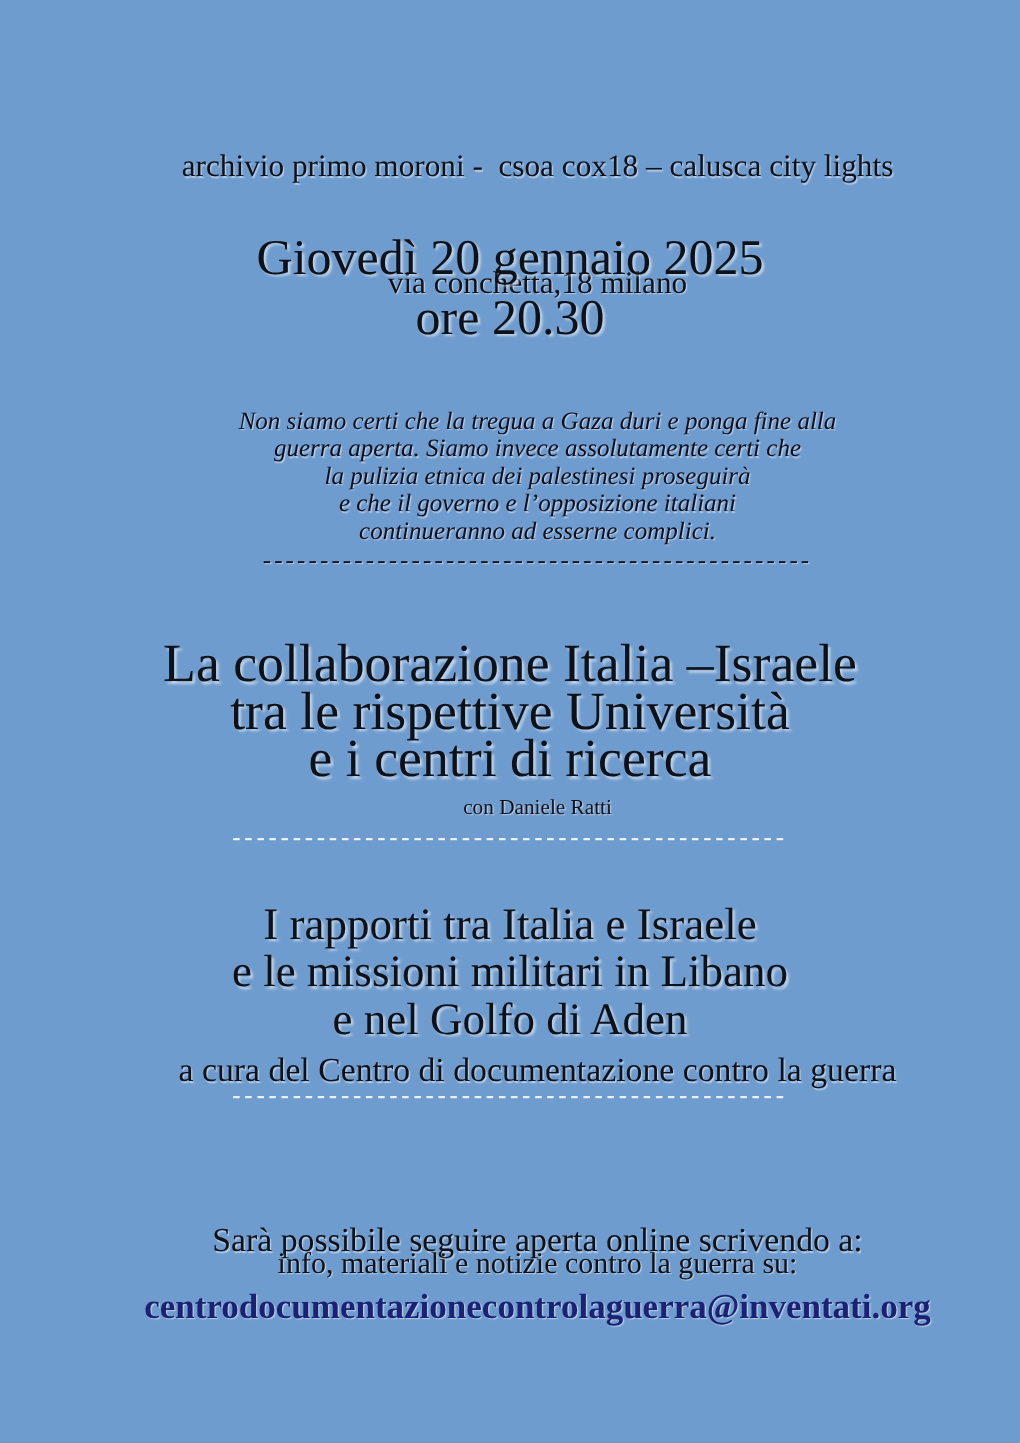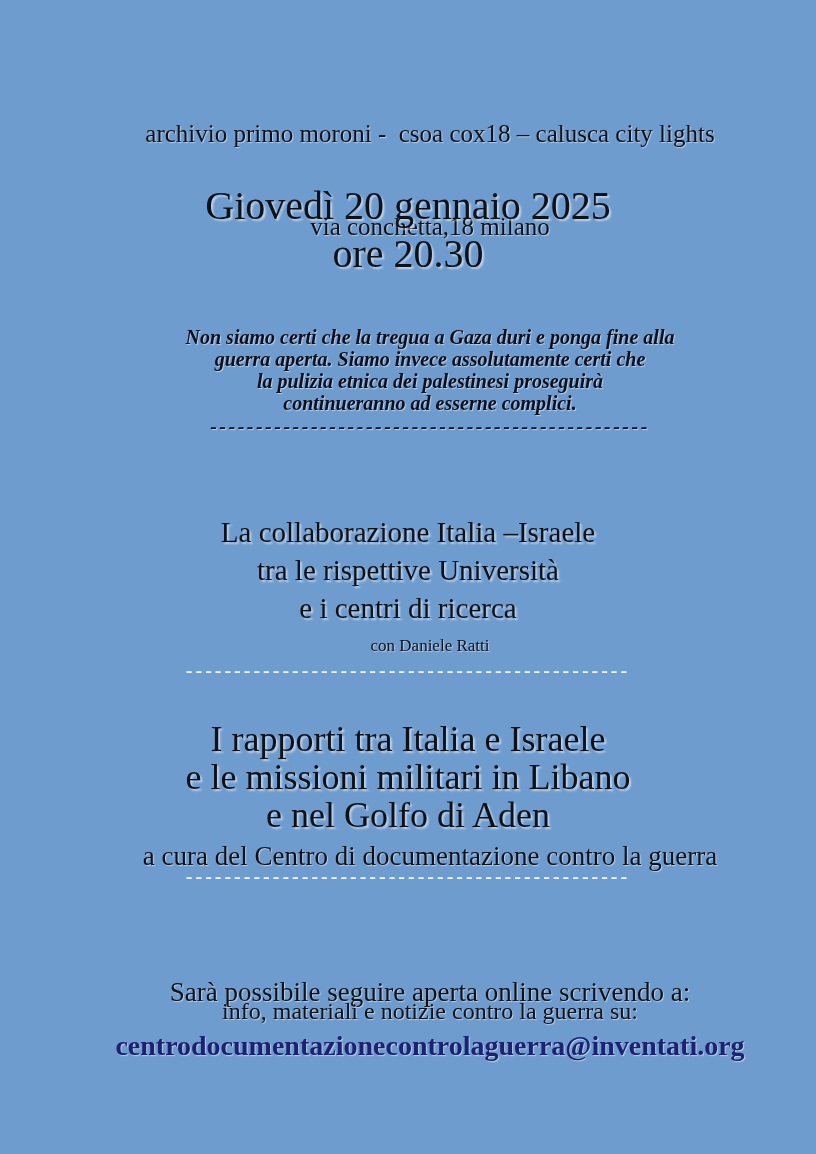--- a/index.html
+++ b/index.html
@@ -29,35 +29,35 @@
   .header { top: 56px; font-size: 25px; line-height: 31px; white-space: pre-wrap; }
 
   
   .datetime { top: 182px; font-size: 40px; line-height: 48px; }
 
   
   .statement {
     top: 326px;
     font-size: 20px;
     line-height: 22px;
-    font-weight: bold;
+    font-weight: normal;
     font-style: italic;
     color: #0b0e1c;
   }
   .statement-divider {
     letter-spacing: 2.5px;
     font-size: 20px;
     line-height: 24px;
   }
 
   
   .talk1 { top: 513px; }
   .talk2 { top: 720px; }
   .talk-title { font-size: 36px; line-height: 38px; }
-  .talk1 .talk-title { font-size: 29px; line-height: 38px; }
+  .talk1 .talk-title { font-size: 43px; line-height: 38px; }
   .speaker { font-size: 17px; line-height: 28px; margin-top: 5px; }
   .byline  { font-size: 27px; line-height: 32px; margin-top: 6px; }
 
   
   .divider-light {
     color: #eef3fa;
     font-weight: bold;
     font-size: 20px;
     letter-spacing: 3px;
     line-height: 20px;
@@ -91,20 +91,21 @@
 
   <div class="block datetime shadowed">
     <div>Giovedì 20 gennaio 2025</div>
     <div>ore 20.30</div>
   </div>
 
   <div class="block statement shadowed-sm">
     <div>Non siamo certi che la tregua a Gaza duri e ponga fine alla</div>
     <div>guerra aperta. Siamo invece assolutamente certi che</div>
     <div>la pulizia etnica dei palestinesi proseguirà</div>
+    <div>e che il governo e l’opposizione italiani</div>
     <div>continueranno ad esserne complici.</div>
     <div class="statement-divider">------------------------------------------------</div>
   </div>
 
   <div class="block talk1 shadowed">
     <div class="talk-title">
       <div>La collaborazione Italia –Israele</div>
       <div>tra le rispettive Università</div>
       <div>e i centri di ricerca</div>
     </div>

